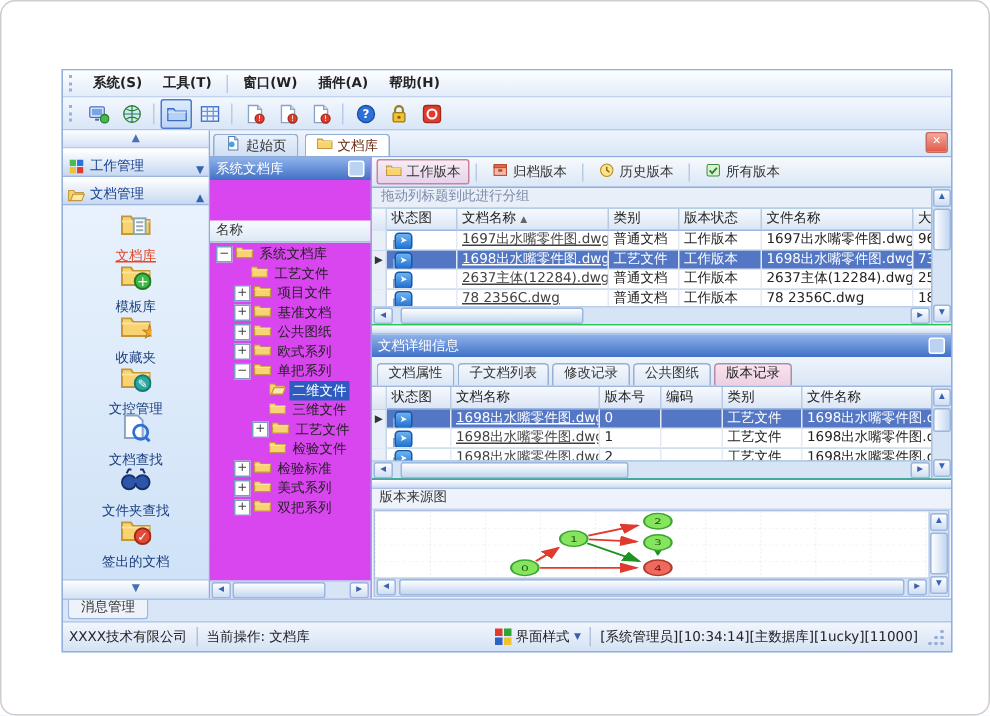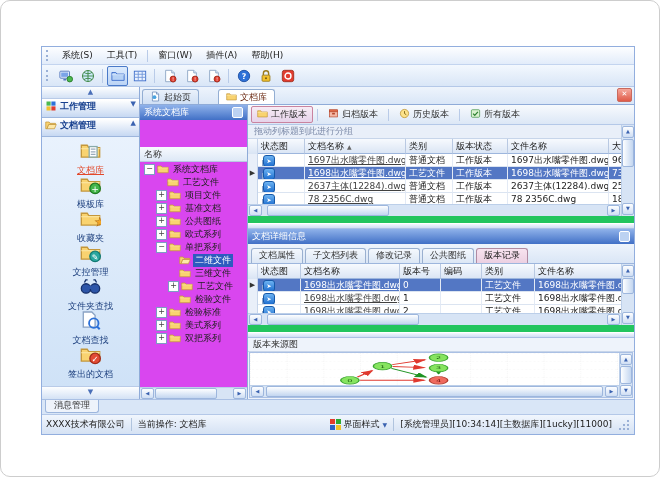--- a/index.html
+++ b/index.html
@@ -4,53 +4,53 @@
 <style>
   html,body{margin:0;padding:0;width:660px;height:477px;background:#fff;
     font-family:"DejaVu Sans",sans-serif;font-size:9px;color:#222;overflow:hidden;}
   .canvas{position:absolute;inset:0;border:1px solid #cdcdcd;border-radius:10px;background:#fff;}
   .app{position:absolute;left:40px;top:45px;width:592px;height:387px;
     background:#d9e6f7;border:1px solid #92aede;display:flex;flex-direction:column;}
   
   .menubar{height:17px;display:flex;align-items:center;gap:2px;padding:0 4px;
     background:linear-gradient(#fdfeff,#e2ecfa);border-bottom:1px solid #c3d4ef;}
   .grip{width:3px;height:11px;border-left:2px dotted #9ab0d6;margin-right:3px;}
-  .mi{padding:1px 6px;cursor:default;}
+  .mi{padding:1px 6px;cursor:default;font-weight:bold;}
   .msep{width:1px;height:12px;background:#b9cbe8;margin:0 2px;}
   .toolbar{height:21px;display:flex;align-items:center;gap:1px;padding:0 4px;
     background:linear-gradient(#f3f8fe,#d9e6f7);border-bottom:1px solid #b4c8e8;}
   .tbtn{width:19px;height:18px;display:flex;align-items:center;justify-content:center;border:1px solid transparent;border-radius:2px;}
   .tbtn.active{border:1px solid #4a7ac9;background:linear-gradient(#dcebfd,#bcd4f5);}
   .tbtn svg{width:14px;height:14px;}
   .tsep{width:1px;height:14px;background:#b9cbe8;margin:0 3px;}
   
   .center{flex:1;display:flex;min-height:0;}
   .panel-header{height:15px;background:linear-gradient(#8fb2ea,#4170c6);color:#fff;
     display:flex;align-items:center;padding:0 4px;font-size:9px;}
   .panel-header .sp{flex:1;}
   .pin{width:9px;height:9px;border:1px solid #fff;background:#bcd2f2;border-radius:2px;}
   
   .sidebar{width:97px;border-right:1px solid #8fabd8;display:flex;flex-direction:column;background:#e7f0fb;}
   .collapse-strip{height:11px;background:linear-gradient(#fdfeff,#d4e2f5);border-bottom:1px solid #b9cbe8;
     text-align:center;color:#4a6fb8;font-size:7px;line-height:10px;}
-  .groupbar{height:17px;display:flex;align-items:flex-start;gap:3px;padding:0 3px;
+  .groupbar{height:17px;display:flex;align-items:flex-end;gap:3px;padding:0 3px;
     background:linear-gradient(#ffffff,#c6d8f2);border-top:1px solid #fff;border-bottom:1px solid #9db6dd;
-    color:#17408f;font-weight:bold;}
+    color:#17408f;font-weight:normal;}
   .groupbar svg{width:12px;height:12px;}
   .groupbar .chev{margin-left:auto;color:#3a62b0;font-size:7px;}
   .nav-items{flex:1;background:linear-gradient(#e9f2fd,#cfe2f7);overflow:hidden;padding-top:4px;}
   .nav-item{height:34px;display:flex;flex-direction:column;align-items:center;justify-content:center;cursor:pointer;}
   .nav-item svg{width:21px;height:21px;}
   .nlab{margin-top:1px;color:#1c3f7d;}
   .nav-item.sel .nlab{color:#e2482a;text-decoration:underline;}
   .sidebar-bottom{height:12px;background:linear-gradient(#fdfeff,#d4e2f5);border-top:1px solid #b9cbe8;
     text-align:center;color:#4a6fb8;font-size:7px;line-height:11px;}
   
   .right-col{flex:1;display:flex;flex-direction:column;min-width:0;}
-  .tabstrip{height:16px;display:flex;align-items:flex-end;gap:19px;padding:1px 2px 0 2px;
+  .tabstrip{height:16px;display:flex;align-items:flex-end;gap:4px;padding:1px 2px 0 2px;
     background:linear-gradient(#eef4fc,#d9e6f7);border-bottom:1px solid #8fabd8;}
   .tab{height:14px;display:flex;align-items:center;gap:3px;padding:0 7px;border:1px solid #93aed3;border-bottom:none;
     border-radius:3px 3px 0 0;background:linear-gradient(#eaf1fb,#cfdff4);color:#333;}
   .tab svg{width:11px;height:11px;}
   .tab.active{background:#fff;color:#6b2b14;}
   .tab-close{margin-left:auto;width:13px;height:12px;border-radius:2px;border:1px solid #c96a5e;
     background:linear-gradient(#f5a79b,#e05b48);color:#fff;font-size:7px;line-height:11px;text-align:center;margin-bottom:2px;}
   .content-row{flex:1;display:flex;min-height:0;}
   
   .tree-panel{width:107px;border-right:1px solid #8fabd8;display:flex;flex-direction:column;background:#d946ef;}
@@ -65,21 +65,21 @@
   .tlab{padding:0 2px;}
   .trow.sel .tlab{background:#2d5bbf;color:#fff;}
   
   .main{flex:1;display:flex;flex-direction:column;min-width:0;background:#eef3fb;}
   .verbar{height:19px;display:flex;align-items:center;gap:2px;padding:0 3px;
     background:linear-gradient(#f7fafd,#dce7f6);border-bottom:1px solid #b4c8e8;}
   .vbtn{height:15px;display:flex;align-items:center;gap:3px;padding:0 5px;border:1px solid transparent;border-radius:2px;color:#333;}
   .vbtn svg{width:11px;height:11px;}
   .vbtn.active{border:1px solid #c9839f;background:linear-gradient(#f7ecf5,#e6d3ea);}
   .vsep{width:1px;height:12px;background:#b9cbe8;margin:0 2px;}
-  .gridbox{display:flex;background:#0369a1;border-bottom:7px solid #22c55e;}
+  .gridbox{display:flex;background:#0369a1;border-bottom:1px solid #22c55e;}
   .gb-left{flex:1;min-width:0;overflow:hidden;display:flex;flex-direction:column;}
   .grp-hint{height:13px;line-height:13px;padding:0 6px;color:#7c8aa8;background:#e9eff9;border-bottom:1px solid #c7d5ea;}
   .thead,.trowg{display:flex;white-space:nowrap;}
   .thead{height:15px;background:linear-gradient(#f7fafe,#d9e4f4);}
   .th{border-right:1px solid #b9c9e2;border-bottom:1px solid #9db6dd;line-height:14px;padding:0 3px;
     overflow:hidden;flex:none;color:#222;}
   .trowg{height:13px;background:#fff;}
   .td{border-right:1px solid #e3eaf5;border-bottom:1px solid #dbe4f1;line-height:12px;padding:0 3px;
     overflow:hidden;flex:none;display:flex;align-items:center;}
   .td.link span{text-decoration:underline;color:#414141;}
@@ -275,34 +275,34 @@
                 <span><svg viewBox="0 0 16 16">
                     <path d="M1 4 h4.5 l1.2 1.8 H15 V13 H1z" fill="#f9d370" stroke="#c4973b"></path>
                     <path d="M1 6.6 h14" stroke="#fbe39a"></path>
                     <circle cx="11.5" cy="11" r="4" fill="#2aa8a0" stroke="#147a74"></circle>
                     <text x="11.5" y="13.4" font-size="6" fill="#fff" text-anchor="middle">✎</text>
                   </svg></span>
                 <span class="nlab">文控管理</span>
               </div>
               <div class="nav-item ">
                 <span><svg viewBox="0 0 16 16">
+                    <path d="M2.5 1.5 h6.5 l2.5 2.5 V13 H2.5z" fill="#fff" stroke="#8aa3c4"></path>
+                    <circle cx="10.5" cy="10" r="3.6" fill="none" stroke="#2d71d8" stroke-width="1.4"></circle>
+                    <path d="M13 12.6 l2 2" stroke="#2d71d8" stroke-width="1.6"></path>
+                  </svg></span>
+                <span class="nlab">文档查找</span>
+              </div>
+              <div class="nav-item ">
+                <span><svg viewBox="0 0 16 16">
                     <circle cx="4.6" cy="9.5" r="3.6" fill="#2d55a8" stroke="#16306b"></circle>
                     <circle cx="11.4" cy="9.5" r="3.6" fill="#2d55a8" stroke="#16306b"></circle>
                     <rect x="6.8" y="7.5" width="2.4" height="2.4" fill="#2d55a8"></rect>
                     <path d="M3.4 5 l1 -2 h1.4 M12.6 5 l-1 -2 h-1.4" stroke="#16306b" fill="none"></path>
                   </svg></span>
                 <span class="nlab">文件夹查找</span>
-              </div>
-              <div class="nav-item ">
-                <span><svg viewBox="0 0 16 16">
-                    <path d="M2.5 1.5 h6.5 l2.5 2.5 V13 H2.5z" fill="#fff" stroke="#8aa3c4"></path>
-                    <circle cx="10.5" cy="10" r="3.6" fill="none" stroke="#2d71d8" stroke-width="1.4"></circle>
-                    <path d="M13 12.6 l2 2" stroke="#2d71d8" stroke-width="1.6"></path>
-                  </svg></span>
-                <span class="nlab">文档查找</span>
               </div>
               <div class="nav-item ">
                 <span><svg viewBox="0 0 16 16">
                     <path d="M1 4 h4.5 l1.2 1.8 H15 V13 H1z" fill="#f9d370" stroke="#c4973b"></path>
                     <path d="M1 6.6 h14" stroke="#fbe39a"></path>
                     <circle cx="11.5" cy="11" r="4" fill="#e24b35" stroke="#9e2c1c"></circle>
                     <text x="11.5" y="13.6" font-size="6.5" fill="#fff" text-anchor="middle">✓</text>
                   </svg></span>
                 <span class="nlab">签出的文档</span>
               </div>

